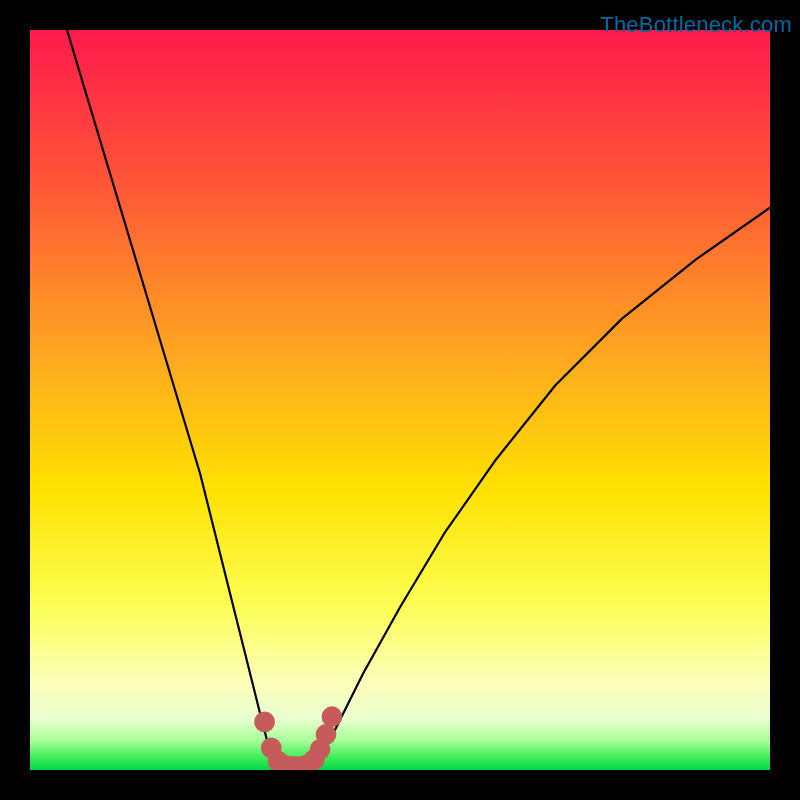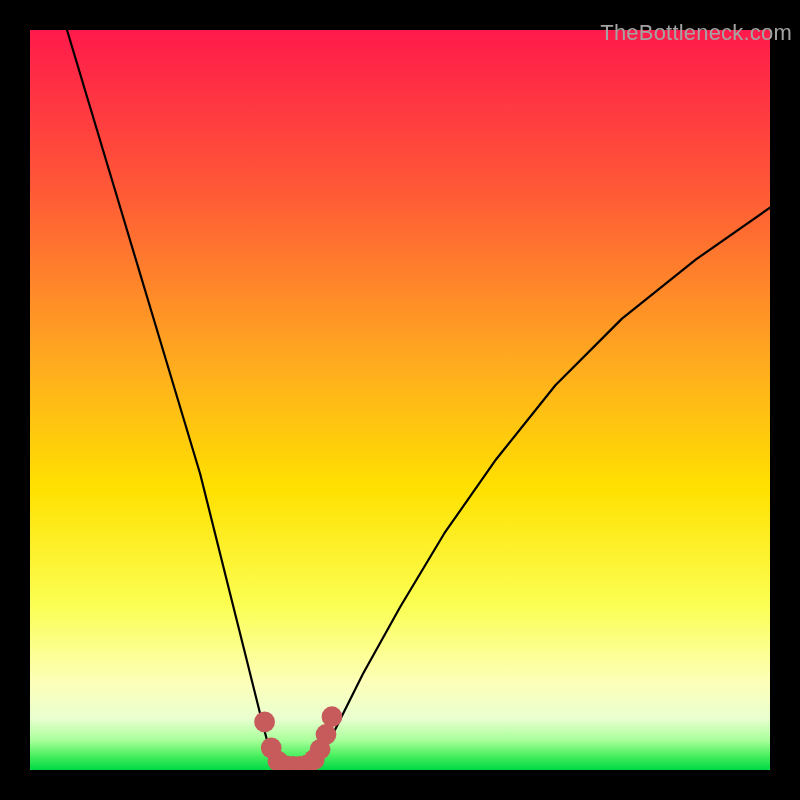--- a/index.html
+++ b/index.html
@@ -21,23 +21,23 @@
   }
   .plot {
     position: absolute;
     left: 0;
     top: 0;
     width: 740px;
     height: 740px;
   }
   .watermark {
     position: absolute;
-    top: 20px;
+    top: 12px;
     right: 8px;
-    color: #a3a3a3;
+    color: #0369a1;
     font-size: 22px;
     font-weight: 500;
     letter-spacing: 0.2px;
     text-align: right;
     user-select: none;
   }
   svg { display: block; }
 </style>
 </head>
 <body>

